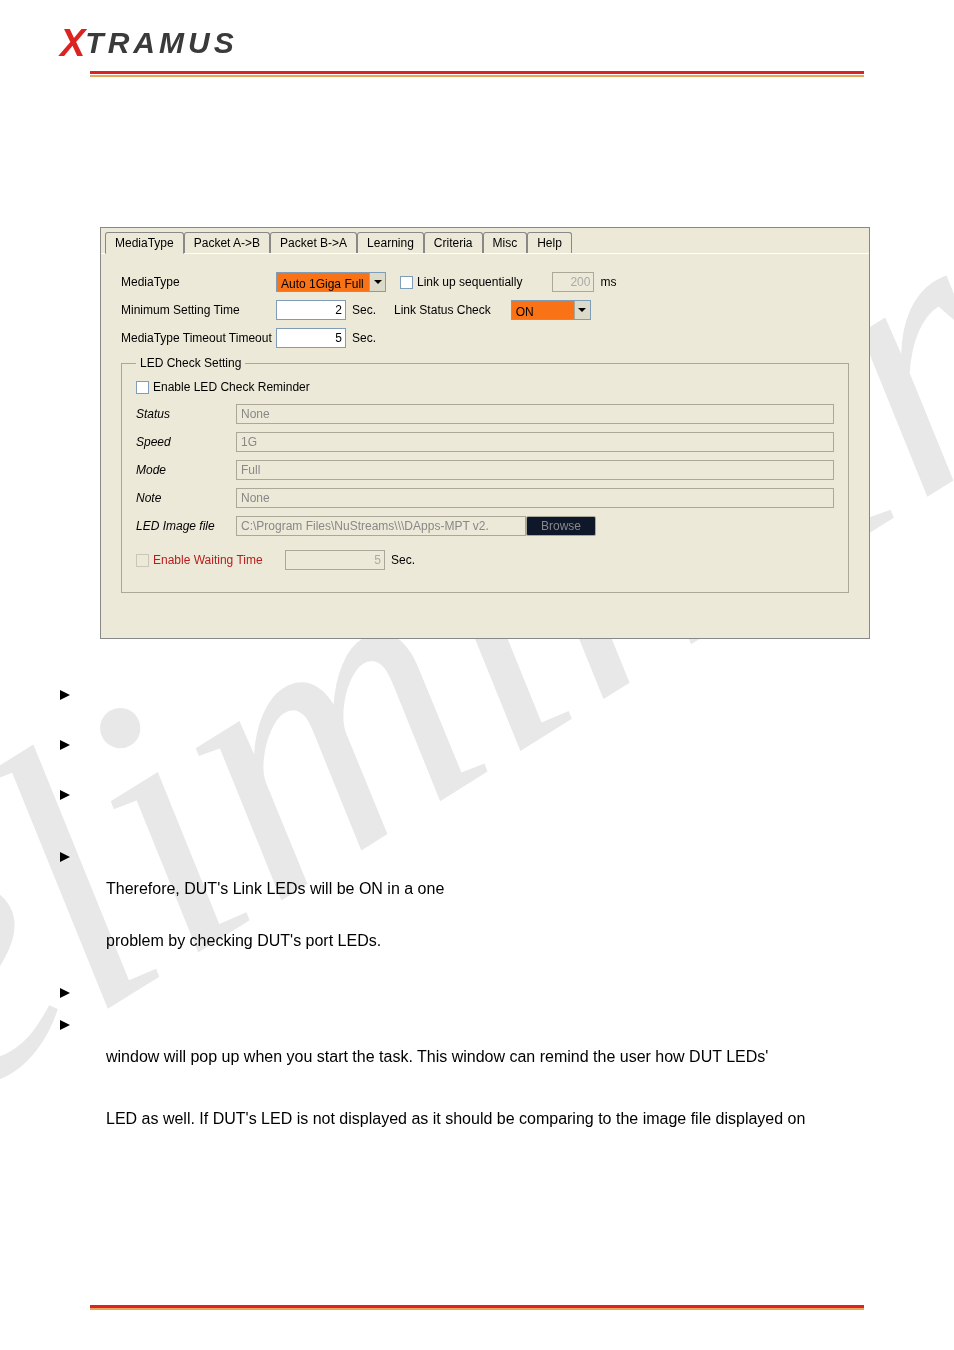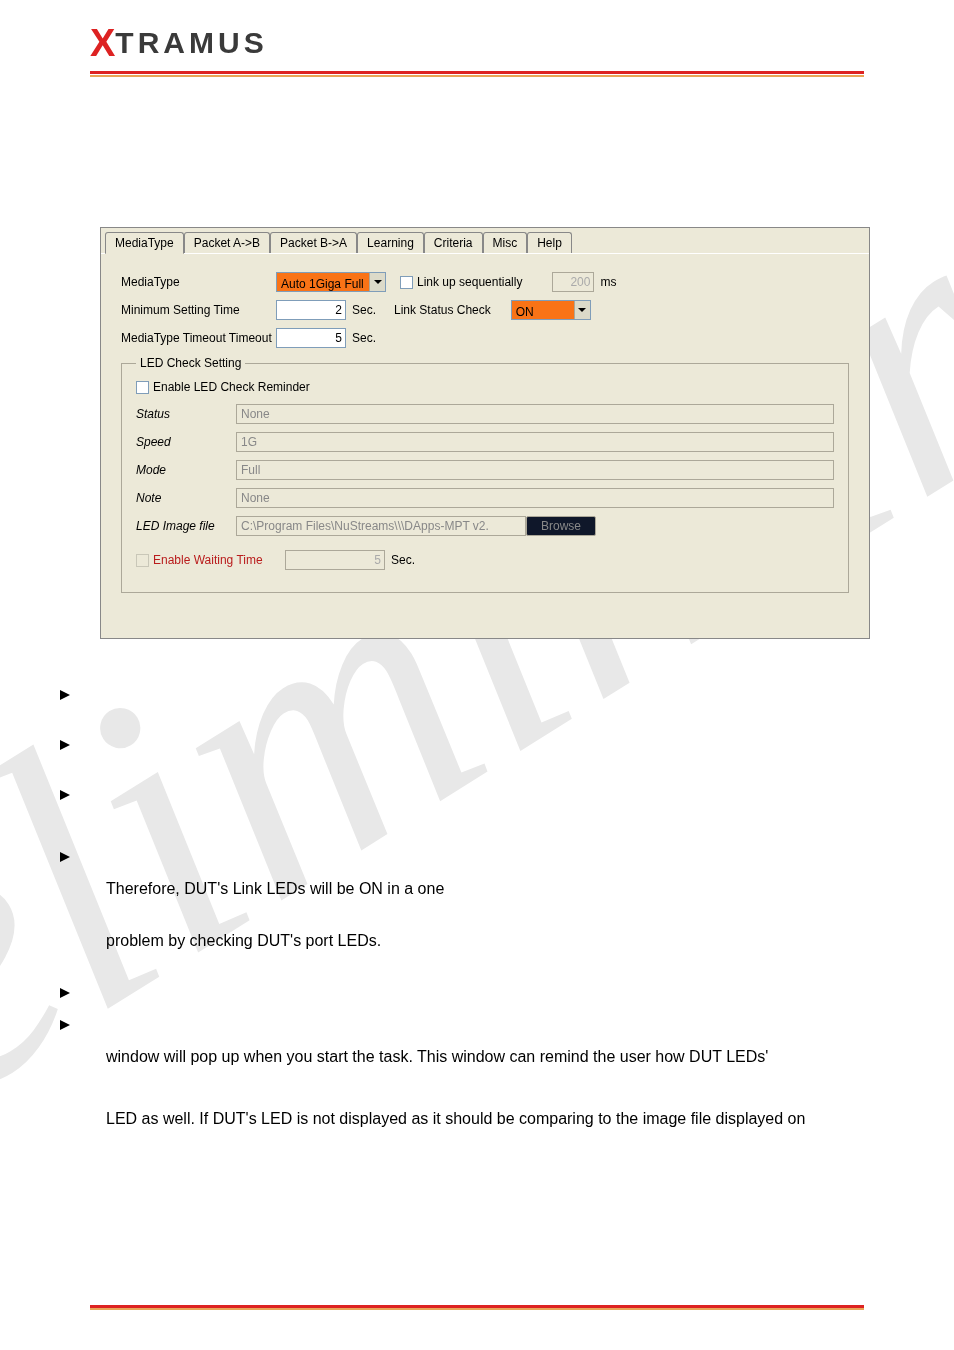--- a/index.html
+++ b/index.html
@@ -13,21 +13,22 @@
   }
   .watermark {
     position: absolute;
     top: 0; left: 0; width: 954px; height: 1350px;
     pointer-events: none;
     z-index: 1;
   }
   .logo-bar {
     position: relative;
     z-index: 2;
-    padding: 22px 0 0 90px;
+    padding: 22px 0 0 60px;
+    font-style: italic;
   }
   .logo {
     font-family: "Arial Black", Arial, sans-serif;
     font-size: 30px;
     letter-spacing: 4px;
     color: #3a3a3a;
     font-weight: 900;
   }
   .logo .x {
     color: #d22;

